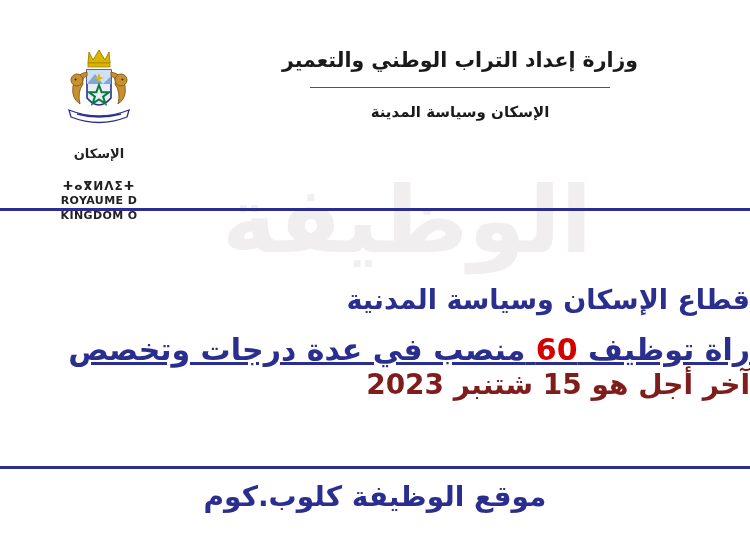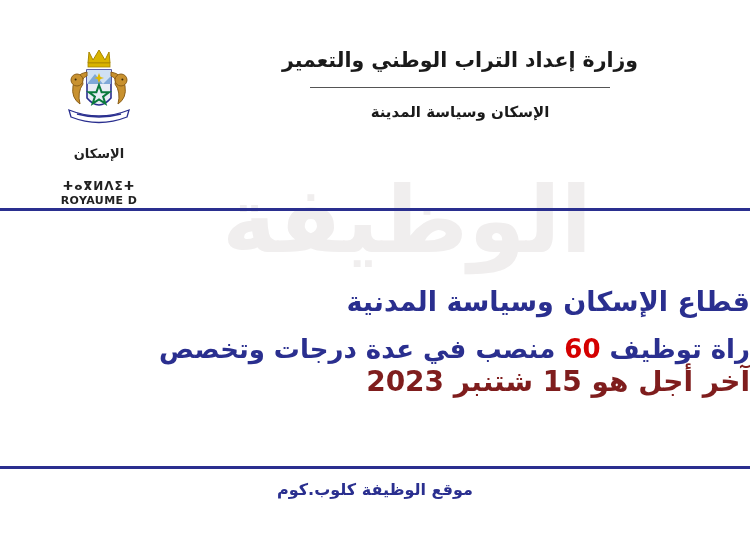--- a/index.html
+++ b/index.html
@@ -165,27 +165,28 @@
   .line-sector {
     font-size: 27px;
     font-weight: bold;
     color: #2a2f8f;
     line-height: 1.2;
     margin-bottom: 16px;
     white-space: nowrap;
   }
 
   .line-positions {
-    font-size: 26px;
+    font-size: 30px;
     font-weight: bold;
     color: #2a2f8f;
     line-height: 1.2;
     margin-bottom: 0;
     white-space: nowrap;
     letter-spacing: -0.5px;
+    text-decoration: underline;
   }
 
   .line-positions .num {
     color: #d40000;
   }
 
   .line-deadline {
     font-size: 28px;
     font-weight: bold;
     color: #7f1d1d;
@@ -198,21 +199,21 @@
     position: absolute;
     top: 480px;
     left: 0;
     width: 750px;
     text-align: center;
     z-index: 2;
     direction: rtl;
   }
 
   .footer-text {
-    font-size: 16px;
+    font-size: 28px;
     font-weight: bold;
     color: #2a2f8f;
   }
 </style>
 </head>
 <body>
 
 <div class="page">
 
   <div class="watermark">الوظيفة</div>
@@ -246,20 +247,21 @@
         <path d="M64 32 Q76 34 78 46 Q80 58 71 64 Q74 52 68 44 Q70 38 64 36 Z" fill="#c8912f" stroke="#8c5f18" stroke-width="1"></path>
         <circle cx="74" cy="40" r="6" fill="#c8912f" stroke="#8c5f18" stroke-width="1"></circle>
         <circle cx="75.4" cy="39.4" r="1" fill="#3a2a0c"></circle>
 
         <path d="M22 70 Q52 82 82 70 L80 77 Q52 88 24 77 Z" fill="#ffffff" stroke="#2a2f8f" stroke-width="1.3"></path>
         <path d="M30 74 q22 6 44 0" fill="none" stroke="#2a2f8f" stroke-width="1.6"></path>
       </svg>
       <div class="emblem-ar">الإسكان</div>
       <div class="emblem-tif">ⵜⴰⴳⵍⴷⵉⵜ</div>
       <div class="emblem-en">ROYAUME D</div>
+      <div class="emblem-en">KINGDOM O</div>
     </div>
 
   </div>
 
   <div class="rule-top"></div>
 
   <div class="main">
     <div class="line-sector">قطاع الإسكان وسياسة المدنية</div>
     <div class="line-positions">
       <span>راة توظيف</span>

